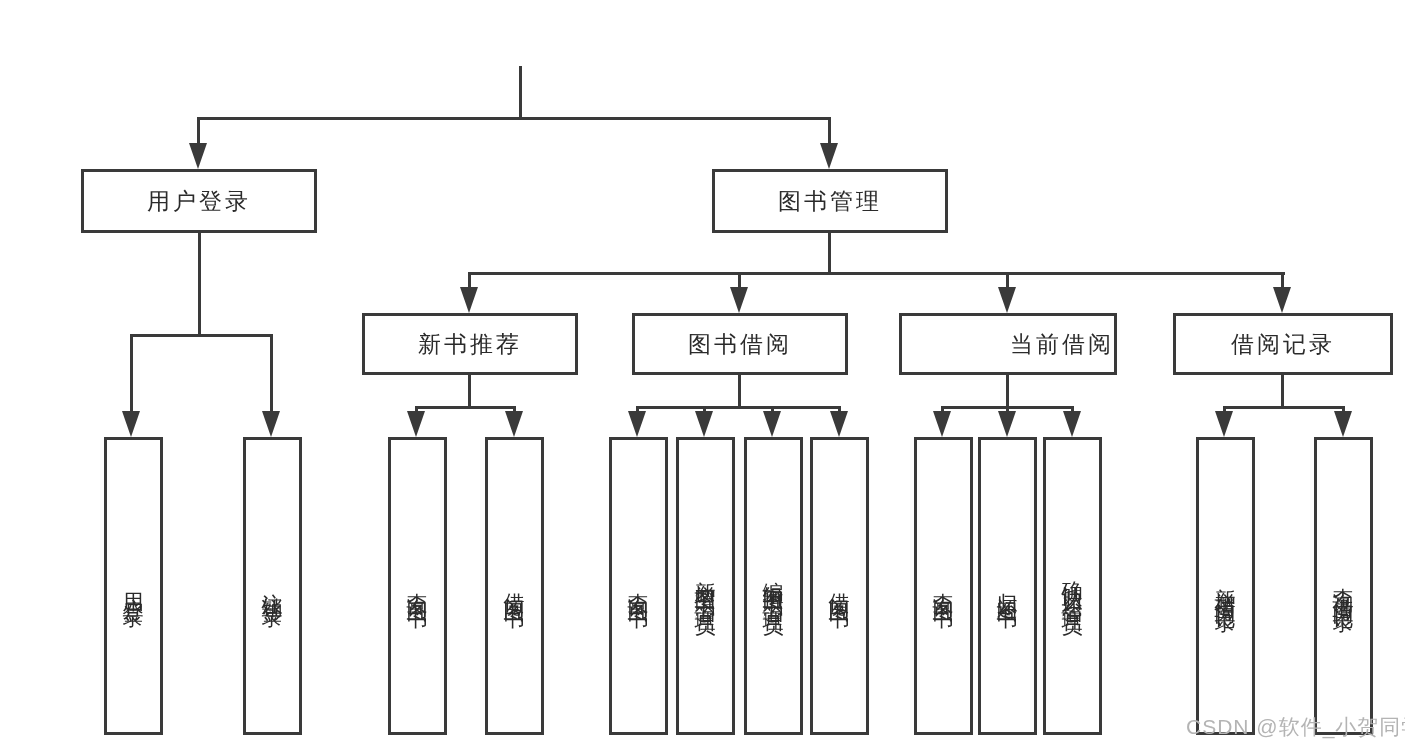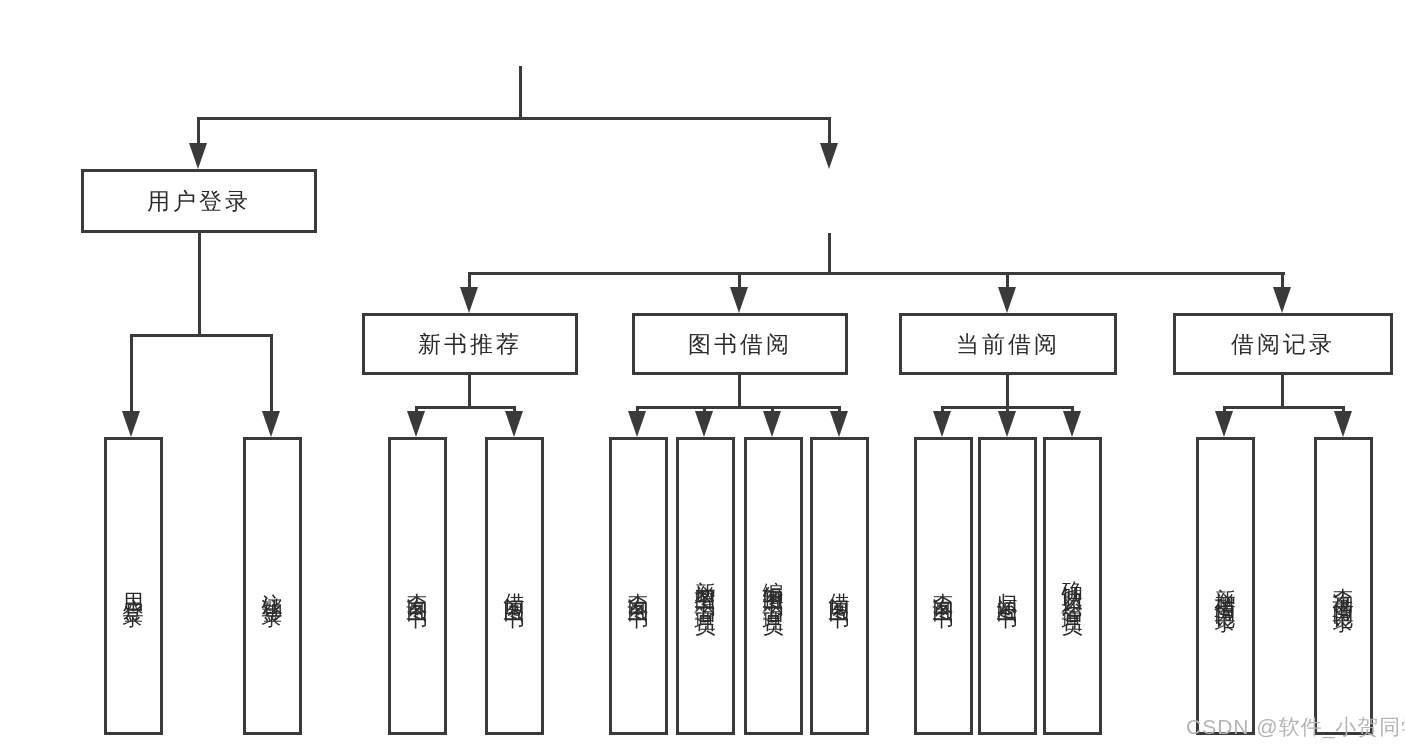--- a/index.html
+++ b/index.html
@@ -69,20 +69,23 @@
   <div class="vline" style="left:519px; top:66px; height:52px;"></div>
   <div class="hline" style="left:197px; top:117px; width:634px;"></div>
   <div class="vline" style="left:197px; top:117px; height:28px;"></div>
   <div class="arrow" style="left:189px; top:143px;"></div>
   <div class="vline" style="left:828px; top:117px; height:28px;"></div>
   <div class="arrow" style="left:820px; top:143px;"></div>
 
   <div class="box" style="left:81px; top:169px; width:236px; height:64px;">
     <span class="lbl-h">用户登录</span>
   </div>
+  <div class="box" style="left:712px; top:169px; width:236px; height:64px;">
+    <span class="lbl-h">图书管理</span>
+  </div>
 
   <div class="vline" style="left:198px; top:233px; height:102px;"></div>
   <div class="hline" style="left:130px; top:334px; width:143px;"></div>
   <div class="vline" style="left:130px; top:334px; height:79px;"></div>
   <div class="arrow" style="left:122px; top:411px;"></div>
   <div class="vline" style="left:270px; top:334px; height:79px;"></div>
   <div class="arrow" style="left:262px; top:411px;"></div>
 
   <div class="vline" style="left:828px; top:233px; height:42px;"></div>
   <div class="hline" style="left:468px; top:272px; width:817px;"></div>
@@ -94,21 +97,21 @@
   <div class="arrow" style="left:998px; top:287px;"></div>
   <div class="vline" style="left:1281px; top:272px; height:17px;"></div>
   <div class="arrow" style="left:1273px; top:287px;"></div>
 
   <div class="box" style="left:362px; top:313px; width:216px; height:62px;">
     <span class="lbl-h">新书推荐</span>
   </div>
   <div class="box" style="left:632px; top:313px; width:216px; height:62px;">
     <span class="lbl-h">图书借阅</span>
   </div>
-  <div class="box" style="left:899px; top:313px; width:218px; height:62px;">
+  <div class="box" style="left:899px; top:313px; width:218px; height:62px;justify-content:flex-end;">
     <span class="lbl-h">当前借阅</span>
   </div>
   <div class="box" style="left:1173px; top:313px; width:220px; height:62px;">
     <span class="lbl-h">借阅记录</span>
   </div>
 
   <div class="vline" style="left:468px; top:375px; height:34px;"></div>
   <div class="vline" style="left:738px; top:375px; height:34px;"></div>
   <div class="vline" style="left:1006px; top:375px; height:34px;"></div>
   <div class="vline" style="left:1281px; top:375px; height:34px;"></div>

